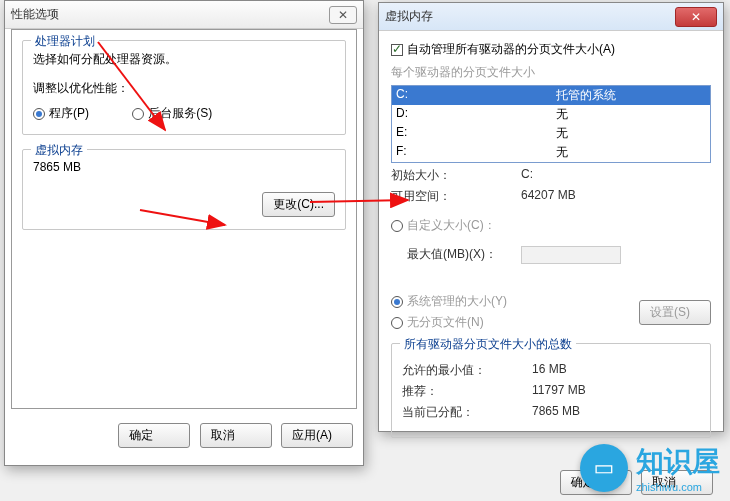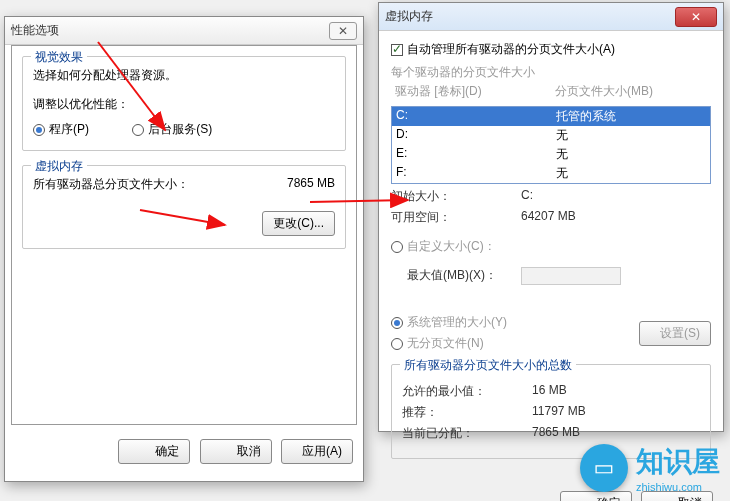--- a/index.html
+++ b/index.html
@@ -18,21 +18,21 @@
 .tabpanel { border:1px solid #999; margin:0 6px 6px 6px; padding:10px; position:relative; background:#fff; height:380px; }
 
 .group { border:1px solid #c8c8c8; border-radius:2px; padding:10px 10px 12px 10px; margin-bottom:14px; position:relative; }
 .group-title { position:absolute; top:-8px; left:8px; background:#fff; padding:0 4px; color:#0a3e8f; }
 
 .radio { width:12px; height:12px; border:1px solid #555; border-radius:50%; display:inline-block; vertical-align:middle; margin-right:4px; position:relative; }
 .radio.checked::after { content:""; position:absolute; inset:2px; border-radius:50%; background:#3a79d0; }
 .checkbox { width:12px; height:12px; border:1px solid #555; display:inline-block; vertical-align:middle; margin-right:4px; position:relative; background:#fff; }
 .checkbox.checked::after { content:"✓"; position:absolute; top:-3px; left:0; color:#2a6b2a; font-size:12px; }
 
-.btn { display:inline-block; min-width:72px; padding:3px 10px; border:1px solid #888; background:linear-gradient(#fdfdfd,#e6e6e6); border-radius:3px; text-align:right; cursor:pointer; }
+.btn { display:inline-block; min-width:72px; padding:3px 10px; border:1px solid #888; background:linear-gradient(#fdfdfd,#e6e6e6); border-radius:3px; text-align:left; cursor:pointer; }
 .btn-row { text-align:right; padding:8px 10px; }
 
 .drive-list { border:1px solid #7a9ccf; height:78px; overflow:hidden; margin-top:4px; }
 .drive-head { display:flex; color:#333; font-size:11px; padding:2px 4px; }
 .drive-row { display:flex; padding:1px 4px; }
 .drive-row span:first-child { width:160px; }
 .drive-row.sel { background:#3a79d0; color:#fff; }
 
 .kv { display:flex; margin:4px 0; }
 .kv .k { width:130px; color:#333; }
@@ -43,37 +43,36 @@
 
 .arrow { position:absolute; pointer-events:none; }
 .logo { position:absolute; right:10px; bottom:8px; display:flex; align-items:center; gap:8px; }
 .logo .badge { width:48px; height:48px; border-radius:50%; background:#2aa6e0; display:flex; align-items:center; justify-content:center; color:#fff; font-size:22px; box-shadow:0 2px 6px rgba(0,0,0,0.3); }
 .logo .txt { color:#2aa6e0; font-size:28px; font-weight:bold; }
 .logo .sub { color:#2aa6e0; font-size:11px; display:block; }
 </style>
 </head>
 <body>
 
-<div class="dialog" style="left:4px; top:16px; width:360px; height:466px;">
+<div class="dialog" style="left:4px; top:0; width:360px; height:466px;">
   <div class="titlebar">
     <span class="title">性能选项</span>
     <span class="close-sm">✕</span>
   </div>
   <div class="tabpanel">
     <div class="group">
-      <span class="group-title">视觉效果</span>
+      <span class="group-title">处理器计划</span>
       <div style="margin-bottom:12px;">选择如何分配处理器资源。</div>
       <div style="margin-bottom:8px;">调整以优化性能：</div>
       <label style="margin-right:40px;"><span class="radio checked"></span><span>程序(P)</span></label>
       <label><span class="radio"></span><span>后台服务(S)</span></label>
     </div>
     <div class="group">
       <span class="group-title">虚拟内存</span>
       <div style="display:flex;">
-        <span style="flex:1;">所有驱动器总分页文件大小：</span>
         <span>7865 MB</span>
       </div>
       <div style="text-align:right; margin-top:18px;">
         <span class="btn">更改(C)...</span>
       </div>
     </div>
   </div>
   <div class="btn-row">
     <span class="btn">确定</span>
     <span class="btn" style="margin:0 6px;">取消</span>
@@ -82,24 +81,20 @@
 </div>
 
 <div class="dialog" style="left:378px; top:2px; width:346px; height:430px;">
   <div class="titlebar aero">
     <span class="title">虚拟内存</span>
     <span class="close-x">✕</span>
   </div>
   <div style="padding:10px 12px;">
     <label><span class="checkbox checked"></span><span>自动管理所有驱动器的分页文件大小(A)</span></label>
     <div class="disabled" style="margin-top:6px;">每个驱动器的分页文件大小</div>
-    <div class="drive-head disabled">
-      <span style="width:160px;">驱动器 [卷标](D)</span>
-      <span>分页文件大小(MB)</span>
-    </div>
     <div class="drive-list">
       <div class="drive-row sel">
           <span>C:</span>
           <span>托管的系统</span>
         </div>
       <div class="drive-row">
           <span>D:</span>
           <span>无</span>
         </div>
       <div class="drive-row">

